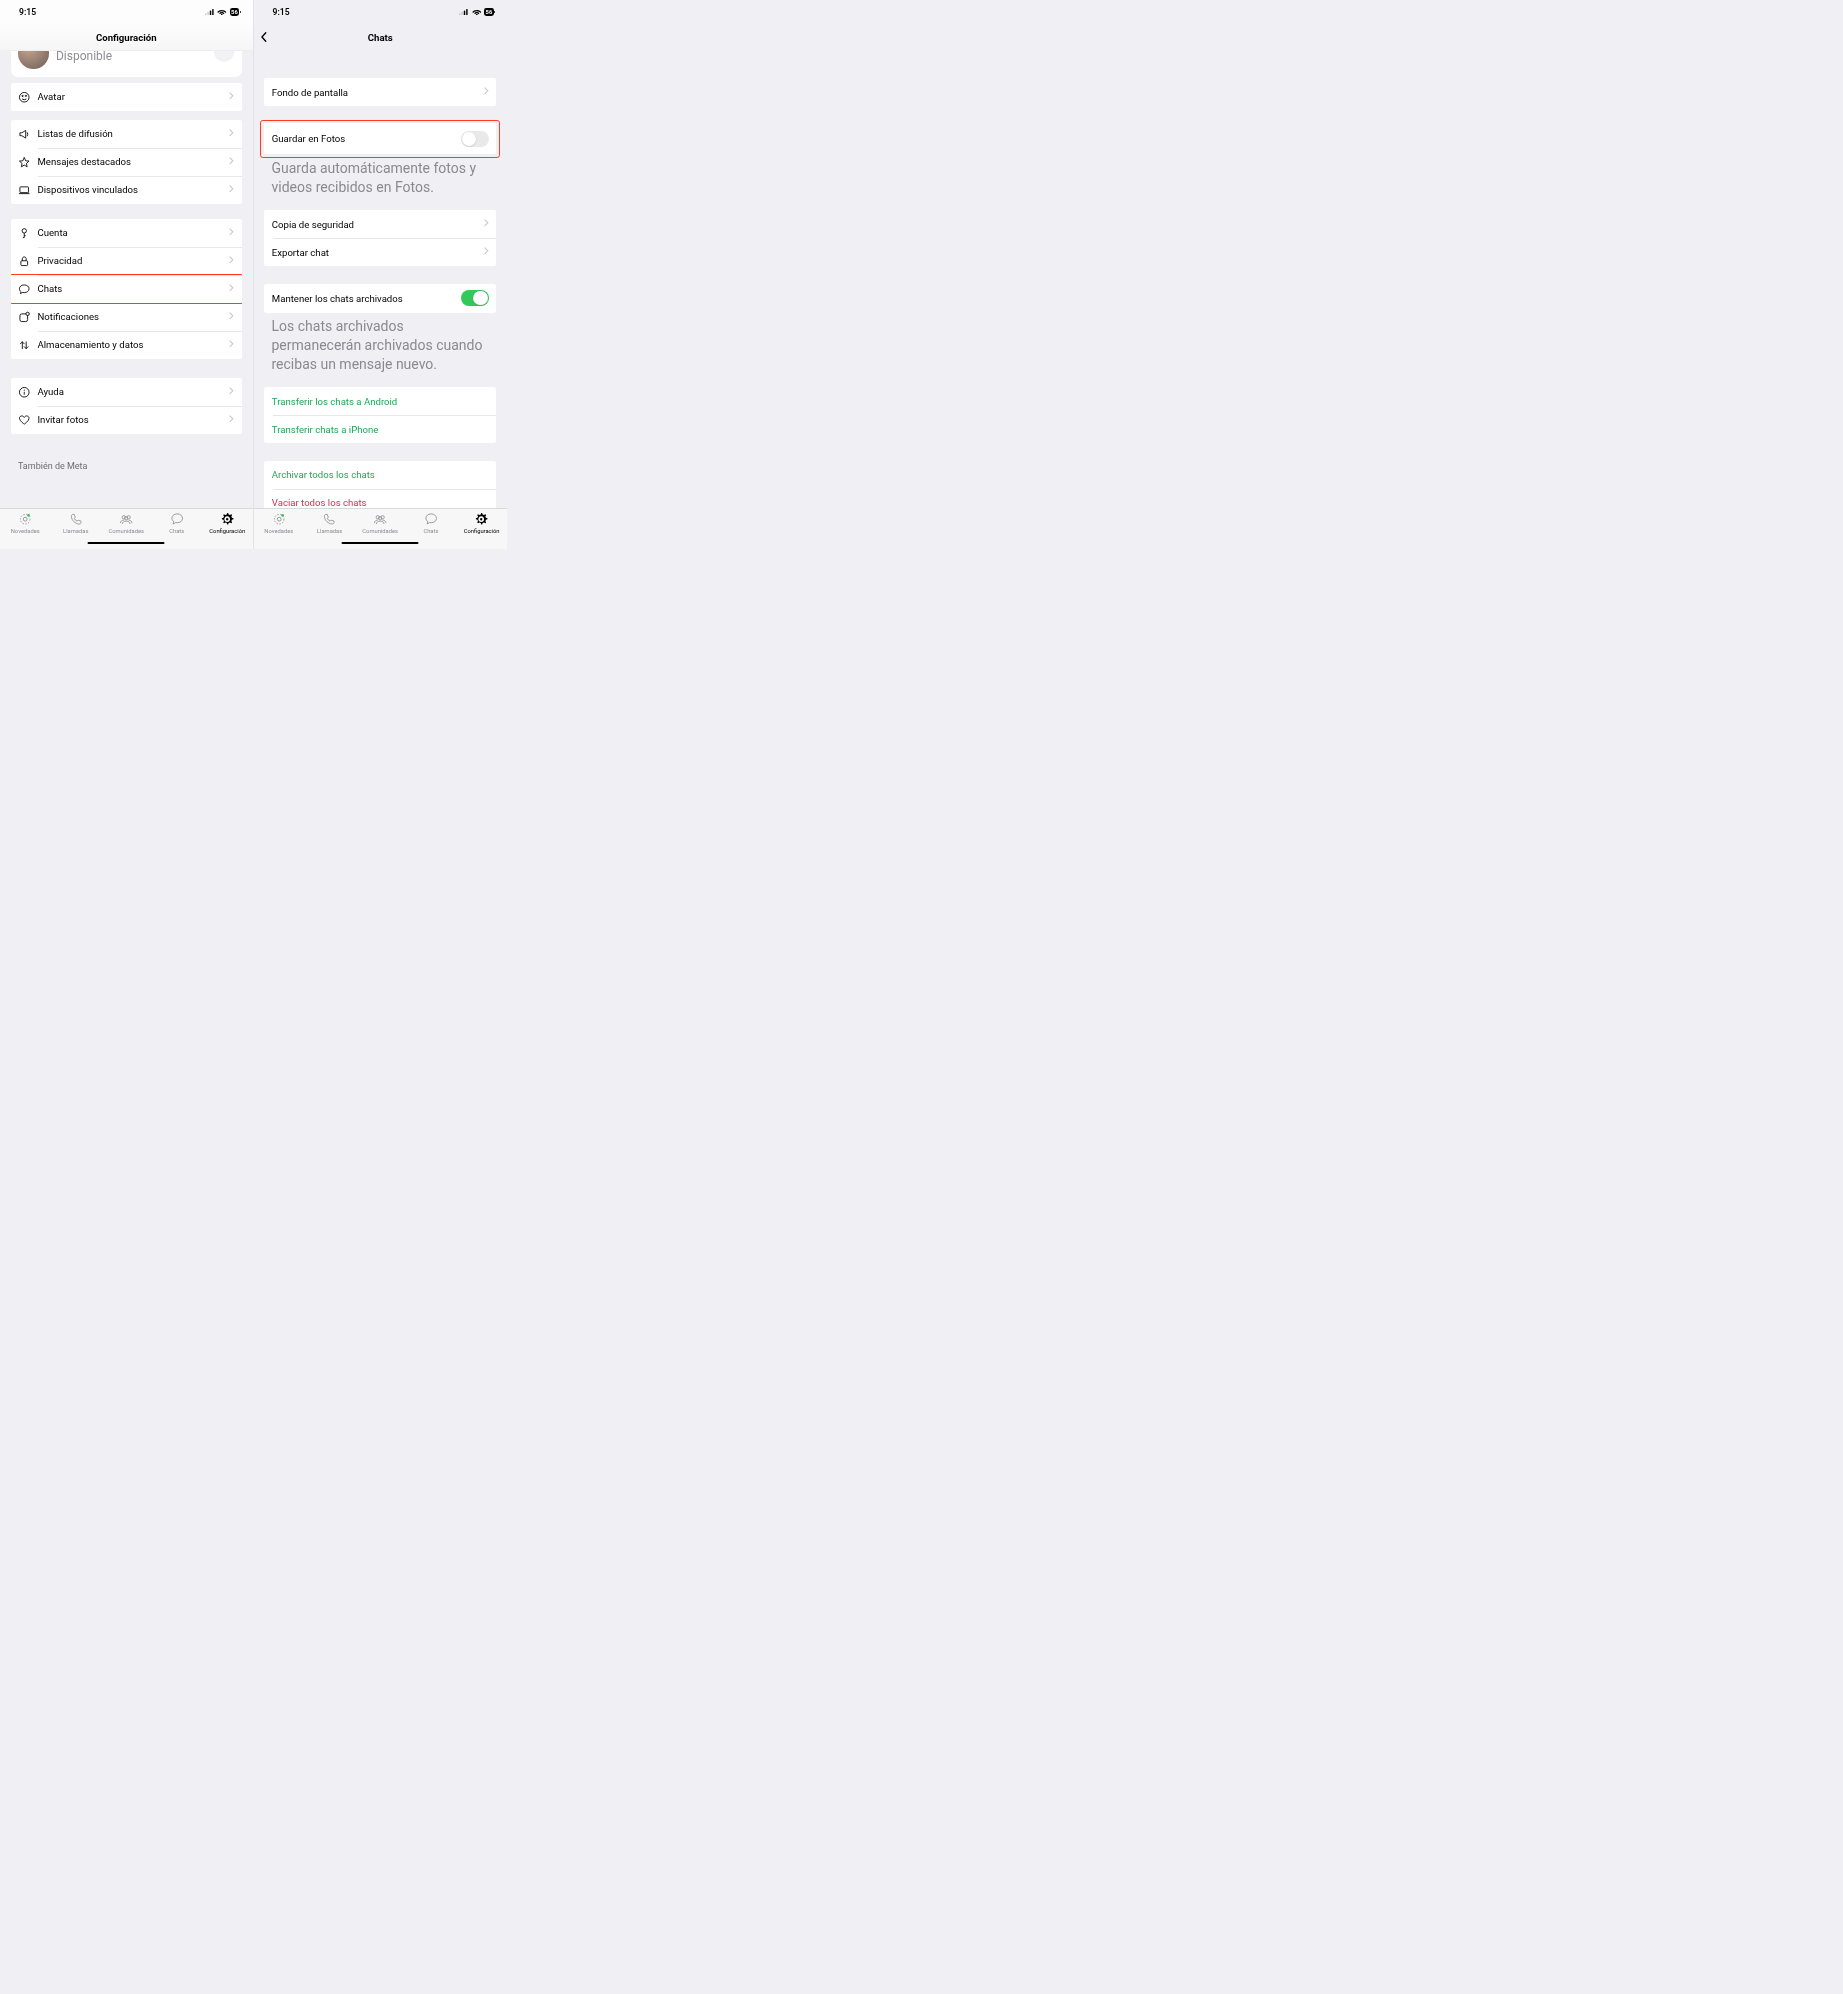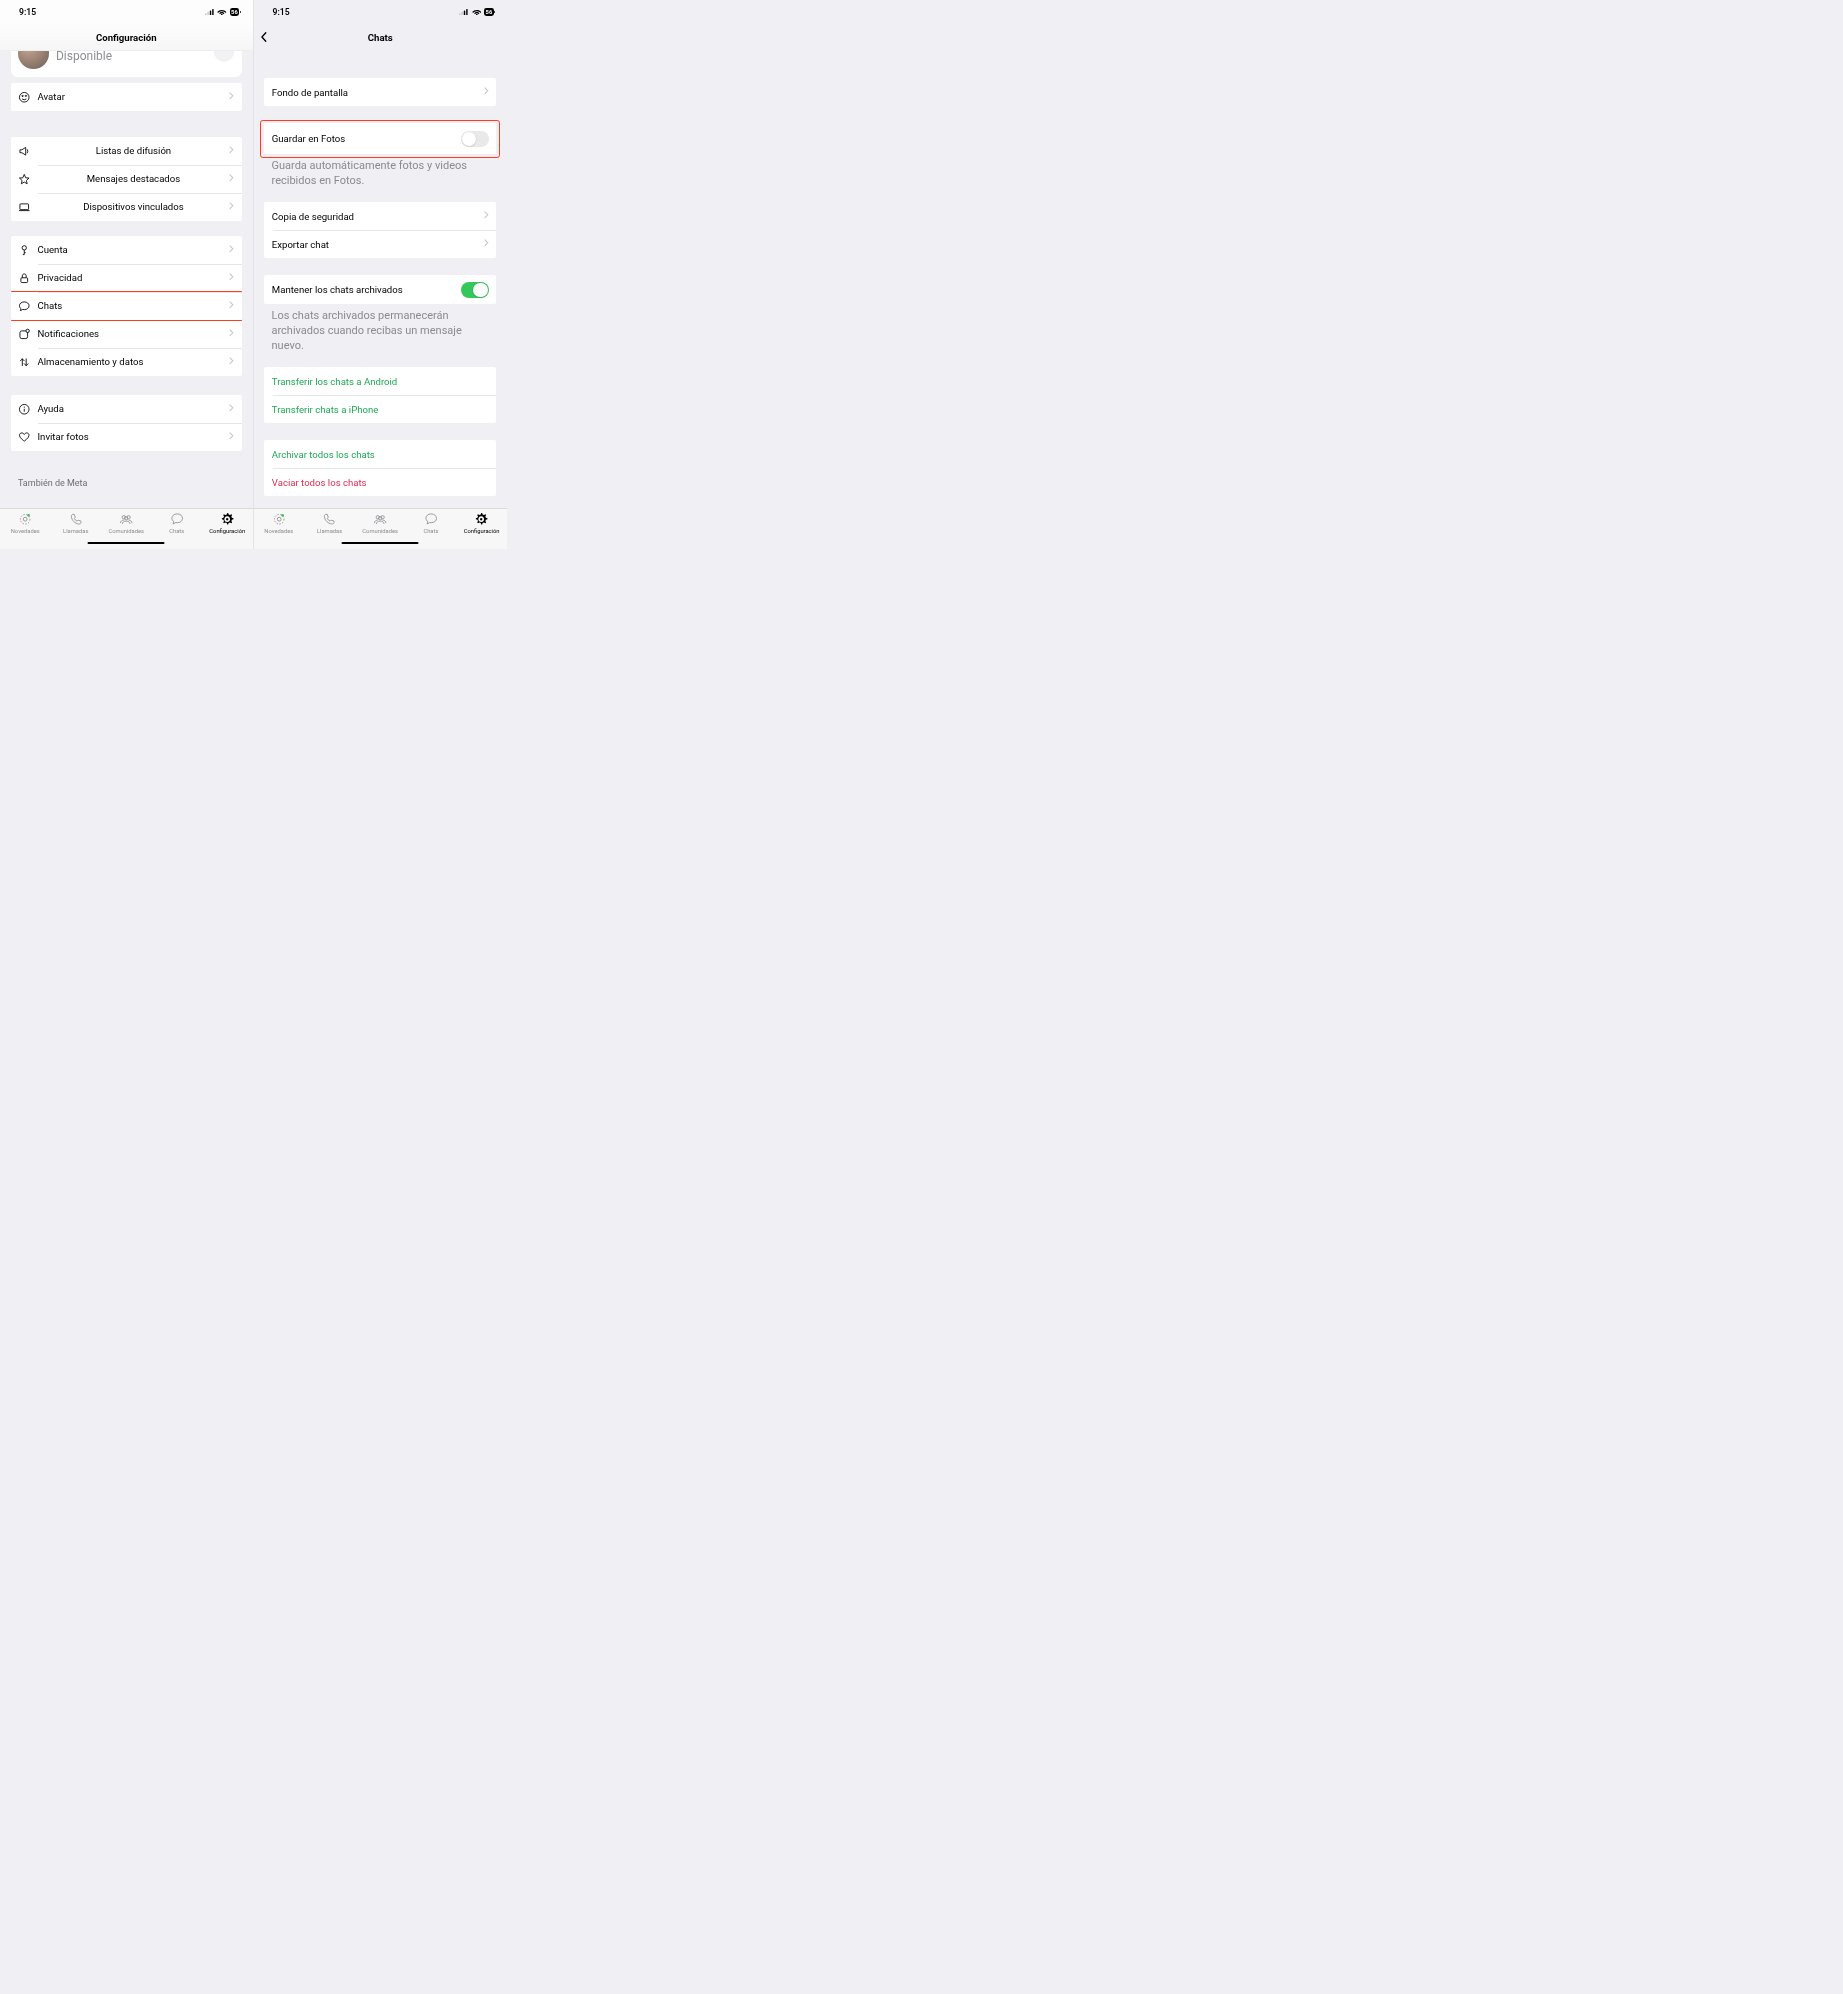--- a/index.html
+++ b/index.html
@@ -132,21 +132,21 @@
     color: #000;
     flex: 1;
   }
   .cell .cell-label.green { color: #1fa855; }
   .cell .cell-label.red { color: #d92d55; }
   .cell .chevron {
     color: #c7c7cc;
   }
   .footer-text {
     color: #8a8a8f;
-    font-size: 11px;
+    font-size: 14px;
     line-height: 1.35;
     padding: 4.8px 18px 0 18px;
   }
   .section-header-text {
     color: #6d6d72;
     font-size: 9px;
     padding: 27px 18px 0 18px;
   }
 
   
@@ -267,21 +267,21 @@
               <path d="M14 10 Q16.5 8 19 10" stroke-width="1.4"></path>
             </svg>
         </span>
         <span class="cell-label">Avatar</span>
         <span class="chevron"><svg width="4.8" height="7.7" viewBox="0 0 10 16">
               <path d="M2 2 L8 8 L2 14" stroke="#c7c7cc" stroke-width="2.2" fill="none" stroke-linecap="round"></path>
             </svg></span>
       </div>
     </div>
 
-    <div class="group" style="margin-top:26px;text-align:center;">
+    <div class="group" style="margin-top:9px;">
       <div class="cell">
         <span class="icon-slot">
           <svg width="12.5" height="12.5" viewBox="0 0 26 26" fill="none" stroke="#000" stroke-width="1.8">
               <path d="M4 10 L4 16 L8 16 L16 21 L16 5 L8 10 Z"></path>
               <path d="M19 9 Q22 13 19 17"></path>
             </svg>
         </span>
         <span class="cell-label">Listas de difusión</span>
         <span class="chevron"><svg width="4.8" height="7.7" viewBox="0 0 10 16">
               <path d="M2 2 L8 8 L2 14" stroke="#c7c7cc" stroke-width="2.2" fill="none" stroke-linecap="round"></path>

